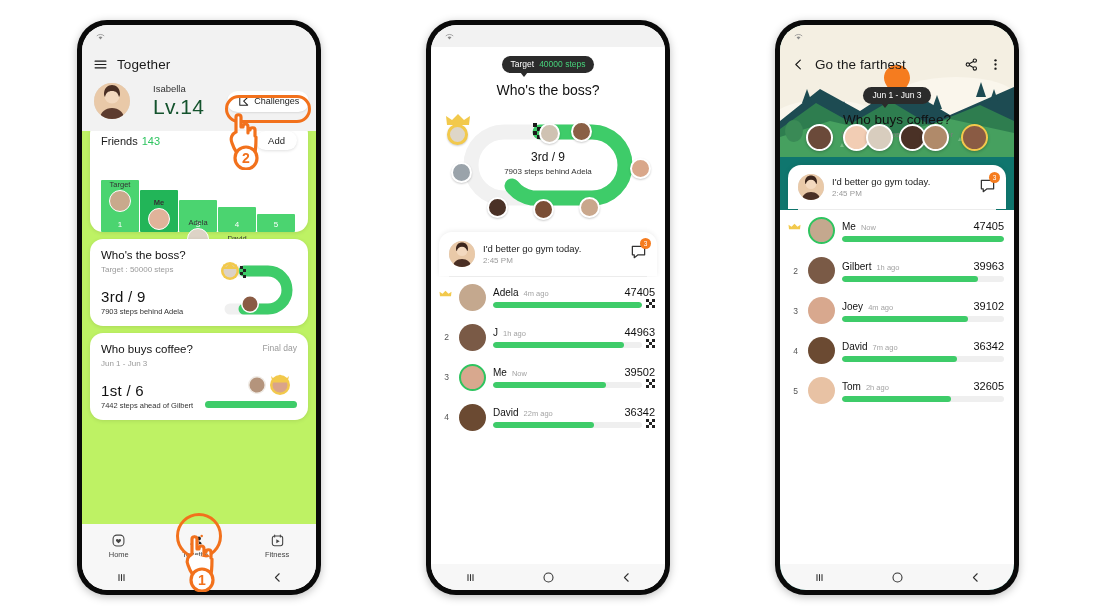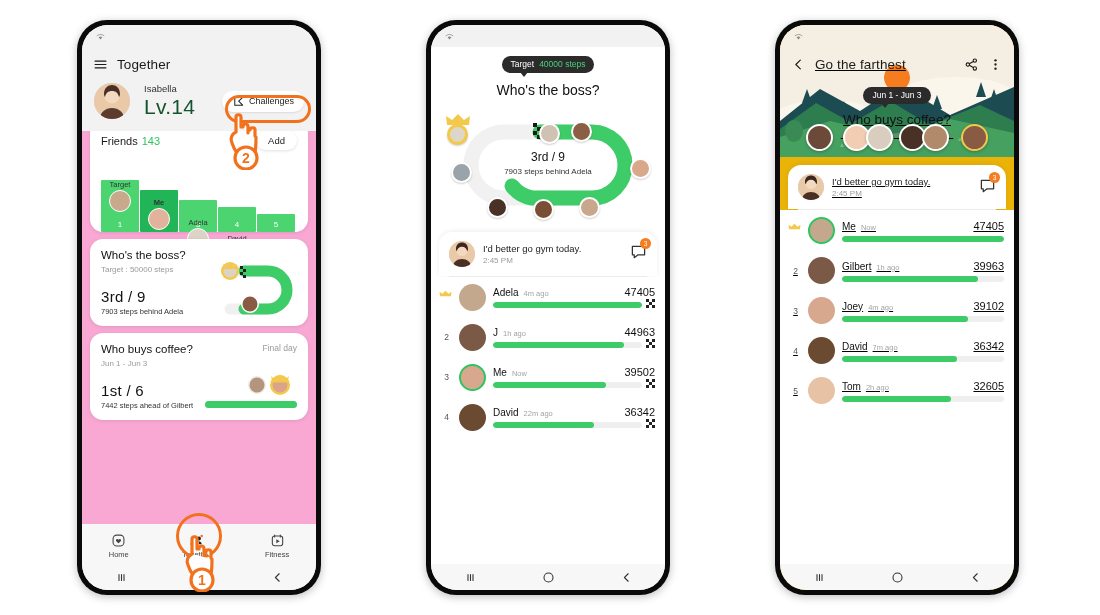--- a/index.html
+++ b/index.html
@@ -51,38 +51,38 @@
   .appbar .title {
     font-size: 13.5px; color: #1a1a1a; letter-spacing: .1px;
   }
   .appbar .spacer { flex: 1; }
   .ic { width: 15px; height: 15px; flex: 0 0 auto; }
   .ic-sm { width: 13px; height: 13px; }
 
   
   .p1-top { background: #f2f2f2; padding: 0 0 12px 0; }
   .p1-profile {
-    display: flex; align-items: center; gap: 14px;
+    display: flex; align-items: center; gap: 23px;
     padding: 2px 12px 0 12px; position: relative;
   }
   .avatar { border-radius: 50%; background: #ddd; overflow: hidden;
             flex: 0 0 auto; position: relative; }
   .av-36 { width: 36px; height: 36px; }
   .name-block { line-height: 1.05; }
   .p1-name { font-size: 9.5px; color: #333; }
   .p1-lv { font-size: 21px; color: #14532d; letter-spacing: .3px; margin-top: 2px;}
   .chal-btn {
     margin-left: auto;
     background: #fff; border-radius: 13px;
     height: 21px; padding: 0 10px;
     display: flex; align-items: center; gap: 4px;
     font-size: 9px; color: #222;
     box-shadow: 0 1px 2px rgba(0,0,0,.10);
   }
-  .p1-body { flex: 1; background: #f9a8d4; overflow: hidden; }
+  .p1-body { flex: 1; background: #bef264; overflow: hidden; }
 
   .card {
     background: #fff; border-radius: 13px;
     margin: 7px 8px 0 8px;
     box-shadow: 0 1px 4px rgba(0,0,0,.10);
     padding: 10px 11px;
     position: relative;
   }
   .card-friends { margin-top: -10px; padding-bottom: 0; }
   .friends-head { display: flex; align-items: center; }
@@ -216,21 +216,21 @@
   .pin.lead { border-color: #f2c94c; }
   .pin-crown { position: absolute; top: -9px; left: 50%; transform: translateX(-50%);
                width: 16px; height: 11px; z-index: 5; }
   .p3-list { background: #fff; flex: 1; }
 
   
   .ann { position: absolute; z-index: 50; }
   .ring {
     position: absolute; border: 3.5px solid #f2711c; border-radius: 999px;
   }
-  .cream { background: #eab308; text-decoration: underline; }
+  .cream { background: #0f766e; }
 </style>
 </head>
 <body>
 
 <div class="stage">
 
   <div class="phone" id="phone1">
     <div class="screen">
 
       <div class="statusbar sb-light">

